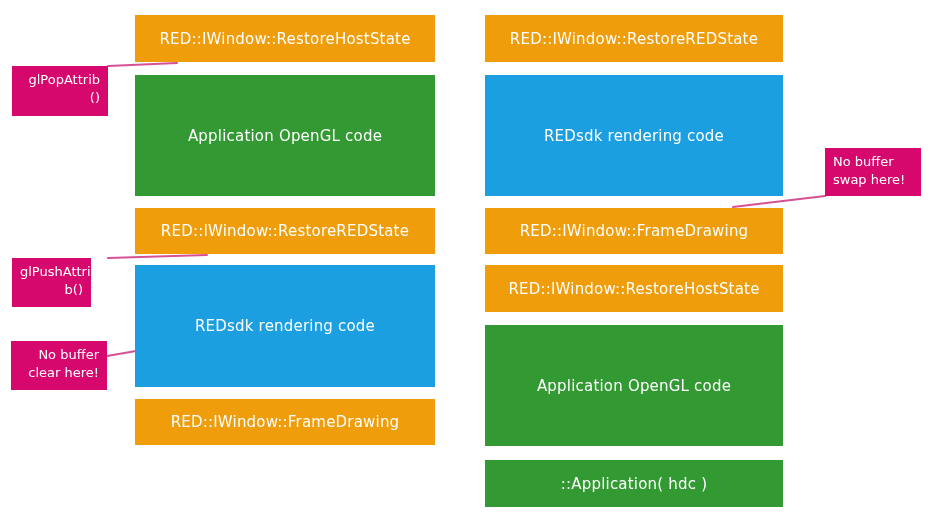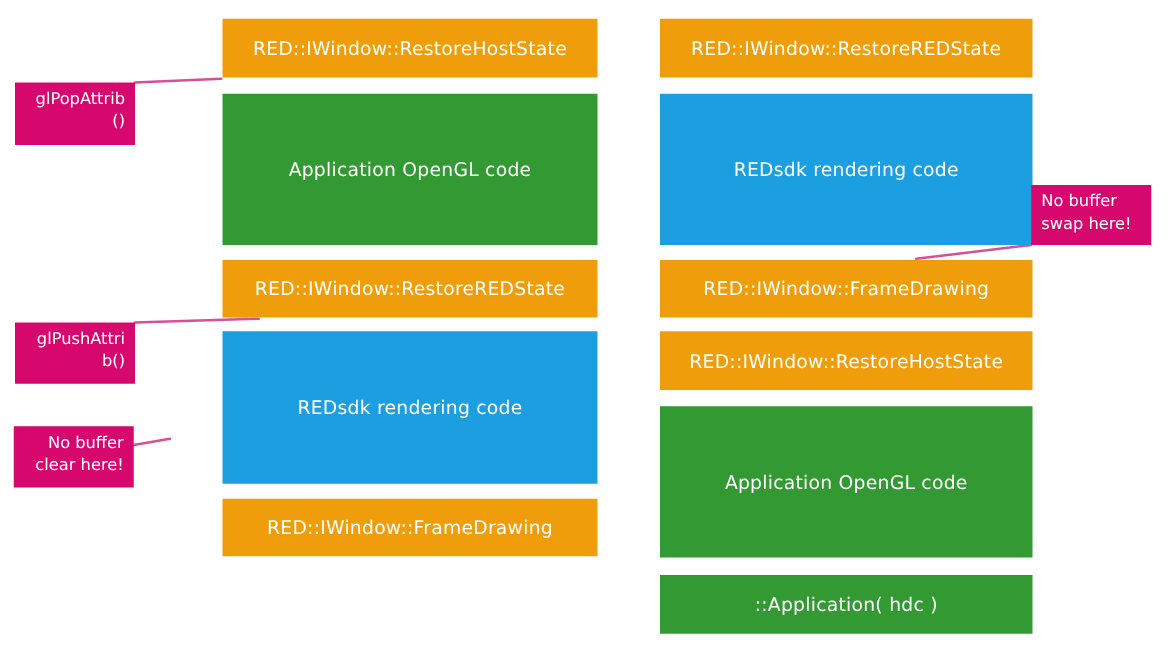--- a/index.html
+++ b/index.html
@@ -30,21 +30,20 @@
   .block {
     position: absolute;
     box-sizing: border-box;
     display: flex;
     align-items: center;
     justify-content: center;
     text-align: center;
     color: #ffffff;
     font-size: 15px;
     letter-spacing: 0.2px;
-    margin-left: 43px;
   }
   .callout {
     position: absolute;
     box-sizing: border-box;
     color: #ffffff;
     font-size: 13px;
     line-height: 18px;
     white-space: pre-line;
     padding: 5px 8px 16px 8px;
   }
@@ -71,19 +70,19 @@
     <div class="flow-column">
       <div class="block" style="left: 485px; top: 15px; width: 298px; height: 47px; background: rgb(239, 157, 10); color: rgb(255, 255, 255);">RED::IWindow::RestoreREDState</div>
       <div class="block" style="left: 485px; top: 75px; width: 298px; height: 121px; background: rgb(28, 159, 224); color: rgb(255, 255, 255);">REDsdk rendering code</div>
       <div class="block" style="left: 485px; top: 208px; width: 298px; height: 46px; background: rgb(239, 157, 10); color: rgb(255, 255, 255);">RED::IWindow::FrameDrawing</div>
       <div class="block" style="left: 485px; top: 265px; width: 298px; height: 47px; background: rgb(239, 157, 10); color: rgb(255, 255, 255);">RED::IWindow::RestoreHostState</div>
       <div class="block" style="left: 485px; top: 325px; width: 298px; height: 121px; background: rgb(51, 153, 51); color: rgb(255, 255, 255);">Application OpenGL code</div>
       <div class="block" style="left: 485px; top: 460px; width: 298px; height: 47px; background: rgb(51, 153, 51); color: rgb(255, 255, 255);">::Application( hdc )</div>
     </div>
     <div class="callout right" style="left: 12px; top: 66px; width: 96px; height: 50px; background: rgb(214, 8, 110); color: rgb(255, 255, 255);">glPopAttrib
 ()</div>
-    <div class="callout right" style="left: 12px; top: 258px; width: 96px; height: 49px; background: rgb(214, 8, 110); color: rgb(255, 255, 255);">glPushAttri
+    <div class="callout right" style="left: 12px; top: 258px; width: 79px; height: 49px; background: rgb(214, 8, 110); color: rgb(255, 255, 255);">glPushAttri
 b()</div>
     <div class="callout right" style="left: 11px; top: 341px; width: 96px; height: 49px; background: rgb(214, 8, 110); color: rgb(255, 255, 255);">No buffer
 clear here!</div>
     <div class="callout left" style="left: 825px; top: 148px; width: 96px; height: 48px; background: rgb(214, 8, 110); color: rgb(255, 255, 255);">No buffer
 swap here!</div>
   </div>
 
 </body></html>

